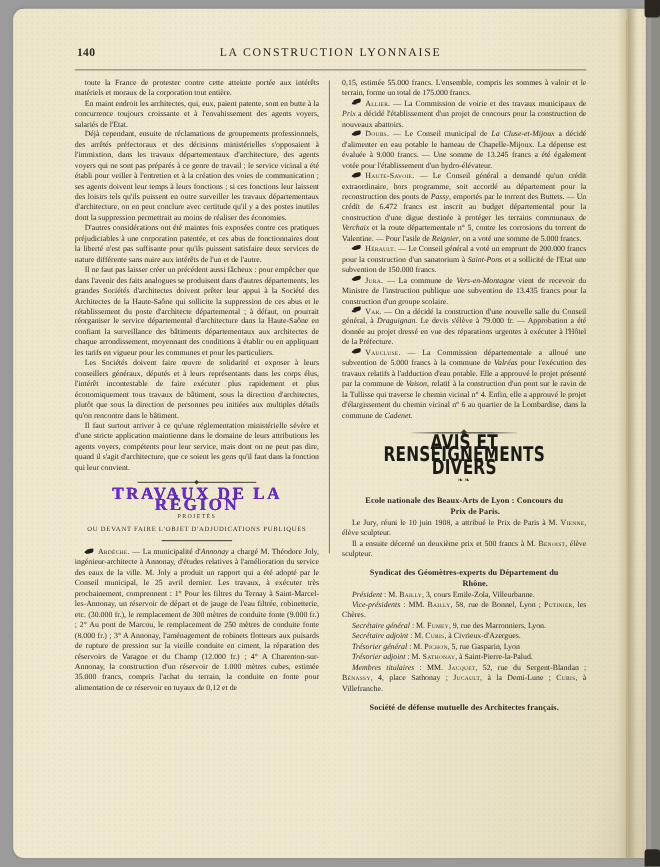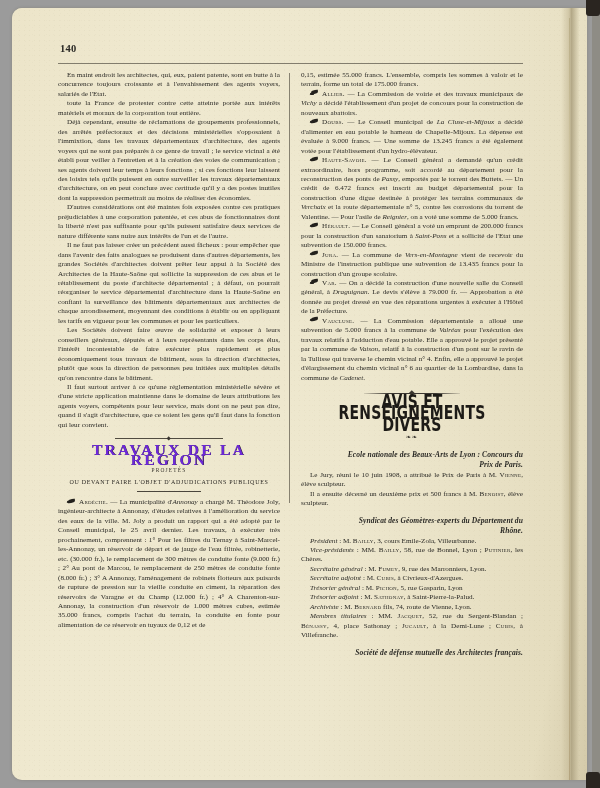--- a/index.html
+++ b/index.html
@@ -85,21 +85,21 @@
     position: absolute;
     top: 0; right: 0;
     width: 8px; height: 788px;
     background: #8e8c85;
     pointer-events: none;
   }
 
   
   .typeblock {
     position: absolute;
-    left: 46px;
+    left: 56px;
     top: 34px;
     width: 465px;
     color: #2b2a26;
   }
   .runhead {
     position: relative;
     height: 18px;
     font-size: 10.5px;
     letter-spacing: .9px;
   }
@@ -277,70 +277,70 @@
     text-align: center;
     font-size: 6px;
     color: #2e2b25;
     margin: 5px 0 3px;
     letter-spacing: 1px;
   }
   .sub-head {
     font-weight: bold;
     font-size: 7.5px;
     text-indent: 0;
-    text-align: right;
+    text-align: center;
     margin: 7px 0 1px;
     letter-spacing: .1px;
     line-height: 10px;
-    font-style: italic;
   }
   .sub-head .cont { display: block; padding-left: 20px; }
 </style>
 </head>
 <body>
 
 <div class="scan">
   <div class="page">
     <div class="paper-tone"></div>
     <div class="grain"></div>
 
     <div class="typeblock">
 
       <div class="runhead">
         <span class="folio">140</span>
+        <span class="runtitle">LA CONSTRUCTION LYONNAISE</span>
       </div>
       <div class="headrule"></div>
 
       <div class="columns">
         <div class="colrule"></div>
 
         <div class="col left">
           <div id="left-prose">
+              <p>toute la France de protester contre cette atteinte portée aux intérêts matériels et moraux de la corporation tout entière.</p>
               <p>En maint endroit les architectes, qui, eux, paient patente, sont en butte à la concurrence toujours croissante et à l'envahissement des agents voyers, salariés de l'Etat.</p>
-              <p>toute la France de protester contre cette atteinte portée aux intérêts matériels et moraux de la corporation tout entière.</p>
               <p>Déjà cependant, ensuite de réclamations de groupements professionnels, des arrêtés préfectoraux et des décisions ministérielles s'opposaient à l'immixtion, dans les travaux départementaux d'architecture, des agents voyers qui ne sont pas préparés à ce genre de travail ; le service vicinal a été établi pour veiller à l'entretien et à la création des voies de communication ; ses agents doivent leur temps à leurs fonctions ; si ces fonctions leur laissent des loisirs tels qu'ils puissent en outre surveiller les travaux départementaux d'architecture, on en peut conclure avec certitude qu'il y a des postes inutiles dont la suppression permettrait au moins de réaliser des économies.</p>
               <p>D'autres considérations ont été maintes fois exposées contre ces pratiques préjudiciables à une corporation patentée, et ces abus de fonctionnaires dont la liberté n'est pas suffisante pour qu'ils puissent satisfaire deux services de nature différente sans nuire aux intérêts de l'un et de l'autre.</p>
               <p>Il ne faut pas laisser créer un précédent aussi fâcheux : pour empêcher que dans l'avenir des faits analogues se produisent dans d'autres départements, les grandes Sociétés d'architectes doivent prêter leur appui à la Société des Architectes de la Haute-Saône qui sollicite la suppression de ces abus et le rétablissement du poste d'architecte départemental ; à défaut, on pourrait réorganiser le service départemental d'architecture dans la Haute-Saône en confiant la surveillance des bâtiments départementaux aux architectes de chaque arrondissement, moyennant des conditions à établir ou en appliquant les tarifs en vigueur pour les communes et pour les particuliers.</p>
               <p>Les Sociétés doivent faire œuvre de solidarité et exposer à leurs conseillers généraux, députés et à leurs représentants dans les corps élus, l'intérêt incontestable de faire exécuter plus rapidement et plus économiquement tous travaux de bâtiment, sous la direction d'architectes, plutôt que sous la direction de personnes peu initiées aux multiples détails qu'on rencontre dans le bâtiment.</p>
               <p>Il faut surtout arriver à ce qu'une réglementation ministérielle sévère et d'une stricte application maintienne dans le domaine de leurs attributions les agents voyers, compétents pour leur service, mais dont on ne peut pas dire, quand il s'agit d'architecture, que ce soient les gens qu'il faut dans la fonction qui leur convient.</p>
             </div>
           <div class="div-short dot"></div>
           <div class="sec-title">TRAVAUX DE LA RÉGION</div>
           <div class="sec-sub1">PROJETÉS</div>
           <div class="sec-sub2">OU DEVANT FAIRE L'OBJET D'ADJUDICATIONS PUBLIQUES</div>
           <div class="div-thin"></div>
           <div id="left-entries">
               <p><span class="leaf"></span><span class="sc">Ardèche.</span><span> — La municipalité d'</span><span class="it">Annonay</span><span> a chargé M. Théodore Joly, ingénieur-architecte à Annonay, d'études relatives à l'amélioration du service des eaux de la ville. M. Joly a produit un rapport qui a été adopté par le Conseil municipal, le 25 avril dernier. Les travaux, à exécuter très prochainement, comprennent : 1° Pour les filtres du Ternay à Saint-Marcel-les-Annonay, un réservoir de départ et de jauge de l'eau filtrée, robinetterie, etc. (30.000 fr.), le remplacement de 300 mètres de conduite fonte (9.000 fr.) ; 2° Au pont de Marcou, le remplacement de 250 mètres de conduite fonte (8.000 fr.) ; 3° A Annonay, l'aménagement de robinets flotteurs aux puisards de rupture de pression sur la vieille conduite en ciment, la réparation des réservoirs de Varagne et du Champ (12.000 fr.) ; 4° A Charenton-sur-Annonay, la construction d'un réservoir de 1.000 mètres cubes, estimée 35.000 francs, compris l'achat du terrain, la conduite en fonte pour alimentation de ce réservoir en tuyaux de 0,12 et de</span></p>
             </div>
         </div>
 
         <div class="col right">
           <p class="noind">0,15, estimée 55.000 francs. L'ensemble, compris les sommes à valoir et le terrain, forme un total de 175.000 francs.</p>
           <div id="right-entries">
-              <p><span class="leaf"></span><span class="sc">Allier.</span><span> — La Commission de voirie et des travaux municipaux de </span><span class="it">Vichy</span><span> a décidé l'établissement d'un projet de concours pour la construction de nouveaux abattoirs.</span></p>
+              <p><span class="leaf"></span><span class="sc">Allier.</span><span> — La Commission de voirie et des travaux municipaux de </span><span class="it">Prix</span><span> a décidé l'établissement d'un projet de concours pour la construction de nouveaux abattoirs.</span></p>
               <p><span class="leaf"></span><span class="sc">Doubs.</span><span> — Le Conseil municipal de </span><span class="it">La Cluse-et-Mijoux</span><span> a décidé d'alimenter en eau potable le hameau de Chapelle-Mijoux. La dépense est évaluée à 9.000 francs. — Une somme de 13.245 francs a été également votée pour l'établissement d'un hydro-élévateur.</span></p>
               <p><span class="leaf"></span><span class="sc">Haute-Savoie.</span><span> — Le Conseil général a demandé qu'un crédit extraordinaire, hors programme, soit accordé au département pour la reconstruction des ponts de </span><span class="it">Passy</span><span>, emportés par le torrent des Buttets. — Un crédit de 6.472 francs est inscrit au budget départemental pour la construction d'une digue destinée à protéger les terrains communaux de </span><span class="it">Verchaix</span><span> et la route départementale n° 5, contre les corrosions du torrent de Valentine. — Pour l'asile de </span><span class="it">Reignier</span><span>, on a voté une somme de 5.000 francs.</span></p>
               <p><span class="leaf"></span><span class="sc">Hérault.</span><span> — Le Conseil général a voté un emprunt de 200.000 francs pour la construction d'un sanatorium à </span><span class="it">Saint-Pons</span><span> et a sollicité de l'Etat une subvention de 150.000 francs.</span></p>
               <p><span class="leaf"></span><span class="sc">Jura.</span><span> — La commune de </span><span class="it">Vers-en-Montagne</span><span> vient de recevoir du Ministre de l'instruction publique une subvention de 13.435 francs pour la construction d'un groupe scolaire.</span></p>
               <p><span class="leaf"></span><span class="sc">Var.</span><span> — On a décidé la construction d'une nouvelle salle du Conseil général, à </span><span class="it">Draguignan</span><span>. Le devis s'élève à 79.000 fr. — Approbation a été donnée au projet dressé en vue des réparations urgentes à exécuter à l'Hôtel de la Préfecture.</span></p>
               <p><span class="leaf"></span><span class="sc">Vaucluse.</span><span> — La Commission départementale a alloué une subvention de 5.000 francs à la commune de </span><span class="it">Valréas</span><span> pour l'exécution des travaux relatifs à l'adduction d'eau potable. Elle a approuvé le projet présenté par la commune de </span><span class="it">Vaison</span><span>, relatif à la construction d'un pont sur le ravin de la Tullisse qui traverse le chemin vicinal n° 4. Enfin, elle a approuvé le projet d'élargissement du chemin vicinal n° 6 au quartier de la Lombardise, dans la commune de </span><span class="it">Cadenet</span><span>.</span></p>
             </div>
           <div class="div-taper"></div>
           <div class="avis-head">AVIS ET RENSEIGNEMENTS DIVERS</div>
           <div class="fleuron-sm">❧❧</div>
@@ -348,21 +348,20 @@
               <p class="sub-head">Ecole nationale des Beaux-Arts de Lyon : Concours du<span class="cont">Prix de Paris.</span></p>
               <p><span>Le Jury, réuni le 10 juin 1908, a attribué le Prix de Paris à M. </span><span class="sc">Vienne</span><span>, élève sculpteur.</span></p>
               <p><span>Il a ensuite décerné un deuxième prix et 500 francs à M. </span><span class="sc">Benoist</span><span>, élève sculpteur.</span></p>
               <p class="sub-head">Syndicat des Géomètres-experts du Département du<span class="cont">Rhône.</span></p>
               <p><span class="it">Président</span><span> : M. </span><span class="sc">Bailly</span><span>, 3, cours Emile-Zola, Villeurbanne.</span></p>
               <p><span class="it">Vice-présidents</span><span> : MM. </span><span class="sc">Bailly</span><span>, 58, rue de Bonnel, Lyon ; </span><span class="sc">Putinier</span><span>, les Chères.</span></p>
               <p><span class="it">Secrétaire général</span><span> : M. </span><span class="sc">Fumey</span><span>, 9, rue des Marronniers, Lyon.</span></p>
               <p><span class="it">Secrétaire adjoint</span><span> : M. </span><span class="sc">Cubis</span><span>, à Civrieux-d'Azergues.</span></p>
               <p><span class="it">Trésorier général</span><span> : M. </span><span class="sc">Pichon</span><span>, 5, rue Gasparin, Lyon</span></p>
               <p><span class="it">Trésorier adjoint</span><span> : M. </span><span class="sc">Sathonay</span><span>, à Saint-Pierre-la-Palud.</span></p>
-              <p><span class="it">Archiviste</span><span> : M. </span><span class="sc">Bernard</span><span> fils, 74, route de Vienne, Lyon.</span></p>
               <p><span class="it">Membres titulaires</span><span> : MM. </span><span class="sc">Jacquet</span><span>, 52, rue du Sergent-Blandan ; </span><span class="sc">Bénassy</span><span>, 4, place Sathonay ; </span><span class="sc">Jucault</span><span>, à la Demi-Lune ; </span><span class="sc">Cubis</span><span>, à Villefranche.</span></p>
               <p class="sub-head">Société de défense mutuelle des Architectes français.</p>
             </div>
         </div>
       </div>
     </div>
 
     <div class="gutter"></div>
     <div class="gutter-line"></div>
   </div>

